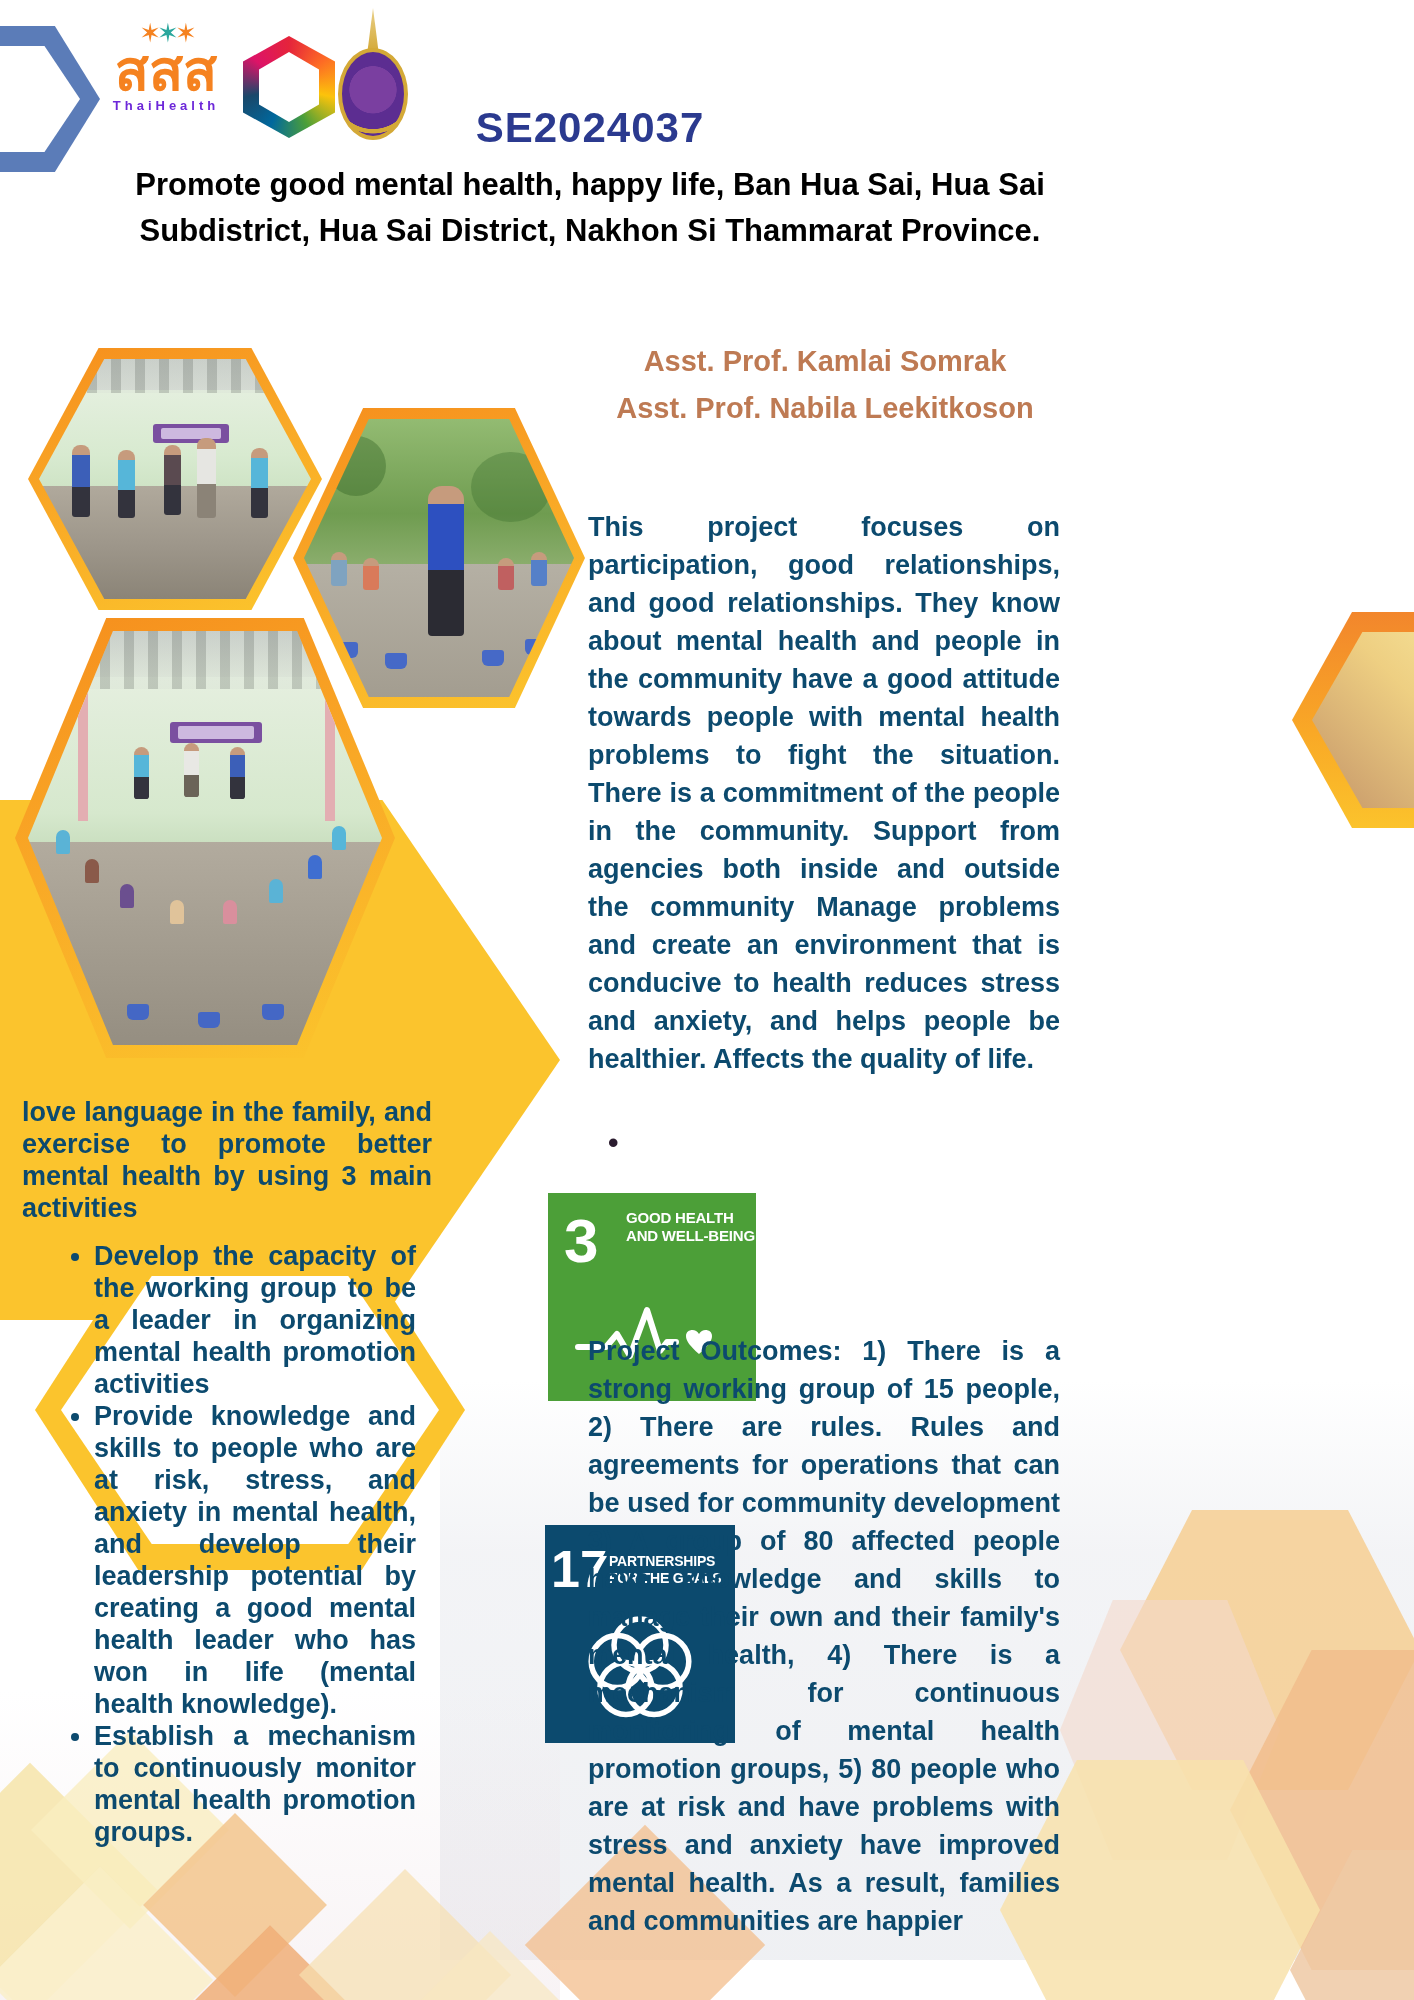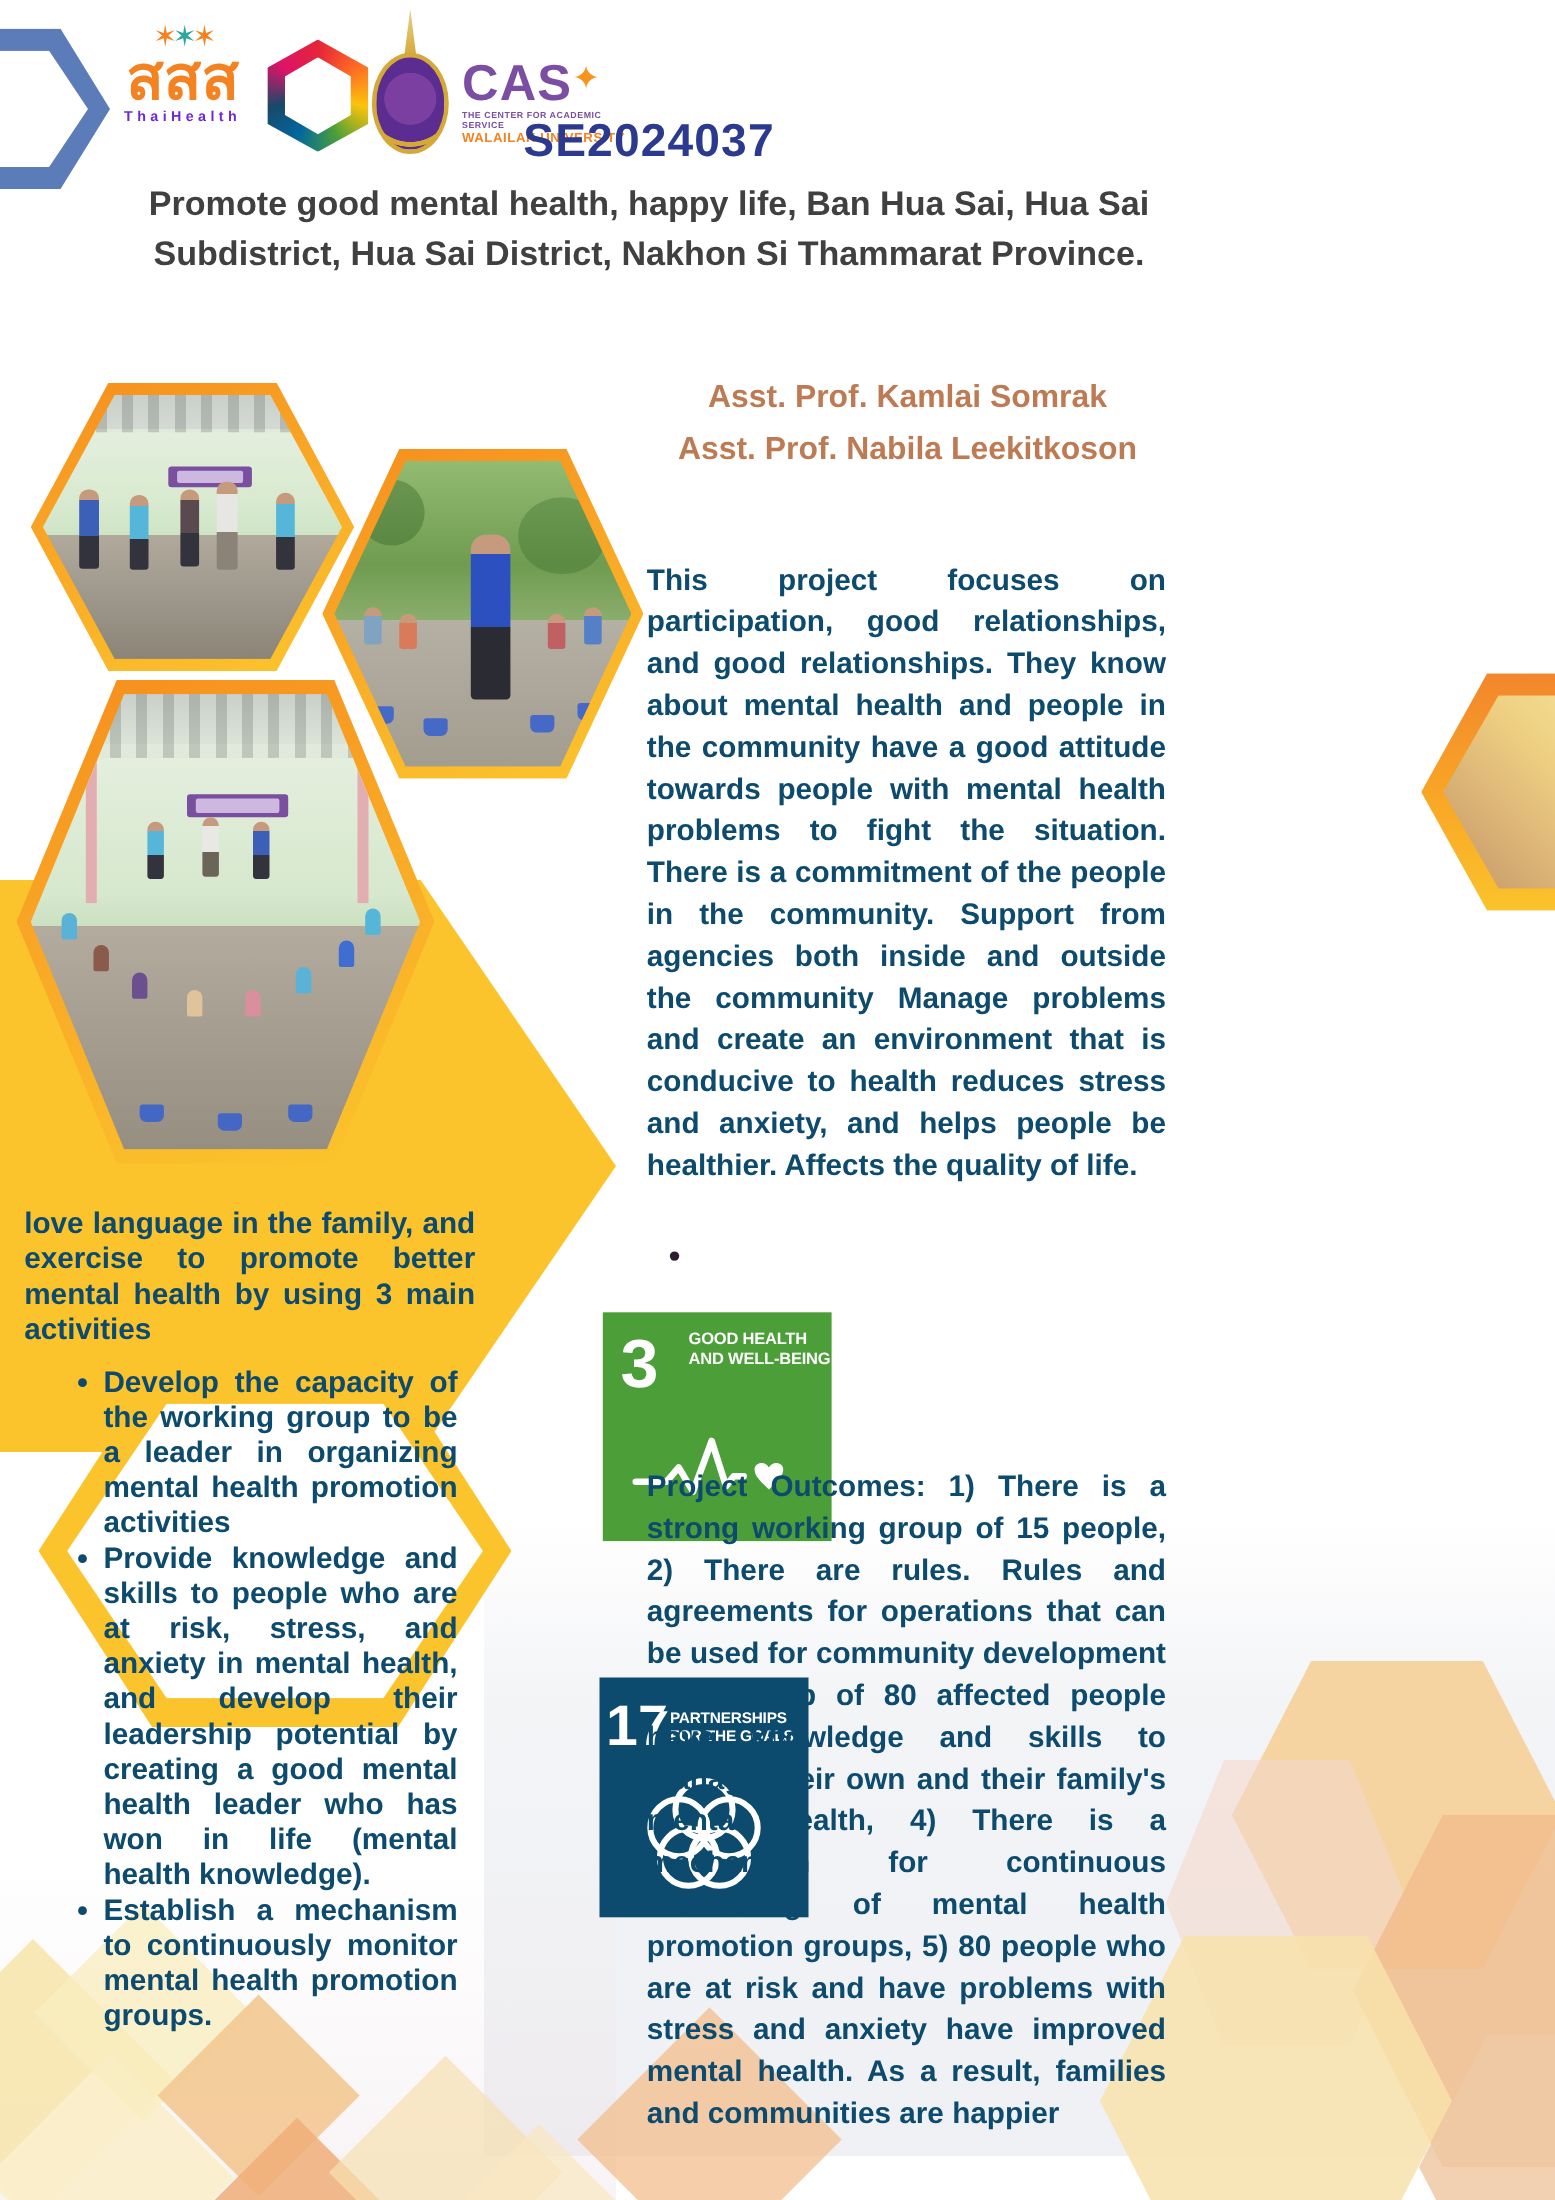--- a/index.html
+++ b/index.html
@@ -27,21 +27,21 @@
     background:linear-gradient(180deg,#F2862C 0%,#F9A826 55%,#FBC32C 100%);}
   .orangeRight .fill{position:absolute;inset:20px;
     background:linear-gradient(225deg,#F9E9A0 5%,#EECF82 45%,#C89A6B 95%);}
   .pastel{opacity:.85;}
   .diam{position:absolute;transform:rotate(45deg);}
 
   
   .code{left:20px;top:104px;width:1140px;text-align:center;
     font-size:42px;font-weight:bold;letter-spacing:1px;color:#2B3A8F;}
   .ptitle{left:20px;top:162px;width:1140px;text-align:center;
-    font-size:31px;font-weight:bold;color:#404040;line-height:46px;}
+    font-size:31px;font-weight:bold;color:#000000;line-height:46px;}
   .authors{left:590px;top:338px;width:470px;text-align:center;
     font-size:29px;font-weight:bold;color:#BE7A53;line-height:47px;}
 
   
   .logo-thaihealth{left:102px;top:22px;width:128px;height:126px;text-align:center;}
   .th-figs{font-size:26px;line-height:22px;letter-spacing:-4px;}
   .th-sss{font-size:56px;line-height:54px;font-weight:bold;color:#F58220;}
   .th-label{font-size:13px;font-weight:bold;color:#6d28d9;letter-spacing:4px;}
   .logo-sdgwheel{left:243px;top:36px;width:92px;height:102px;
     clip-path:polygon(50% 0%,100% 25%,100% 75%,50% 100%,0% 75%,0% 25%);
@@ -139,25 +139,20 @@
 
   <div class="abs logo-sdgwheel">
       <div class="hole"></div>
     </div>
 
   <div class="abs logo-emblem">
     <div class="emb-spire"></div>
     <div class="emb-seal"></div>
   </div>
 
-  <div class="abs logo-cas">
-    <span class="cas-word">CAS</span><span class="cas-spark">✦</span>
-    <div class="cas-l1">THE CENTER FOR ACADEMIC SERVICE</div>
-    <div class="cas-l2">WALAILAK UNIVERSITY</div>
-  </div>
 
   <div class="abs code">SE2024037</div>
   <div class="abs ptitle">
     <div>Promote good mental health, happy life, Ban Hua Sai, Hua Sai</div>
     <div>Subdistrict, Hua Sai District, Nakhon Si Thammarat Province.</div>
   </div>
   <div class="abs authors">
     <div>Asst. Prof. Kamlai Somrak</div>
     <div>Asst. Prof. Nabila Leekitkoson</div>
   </div>

